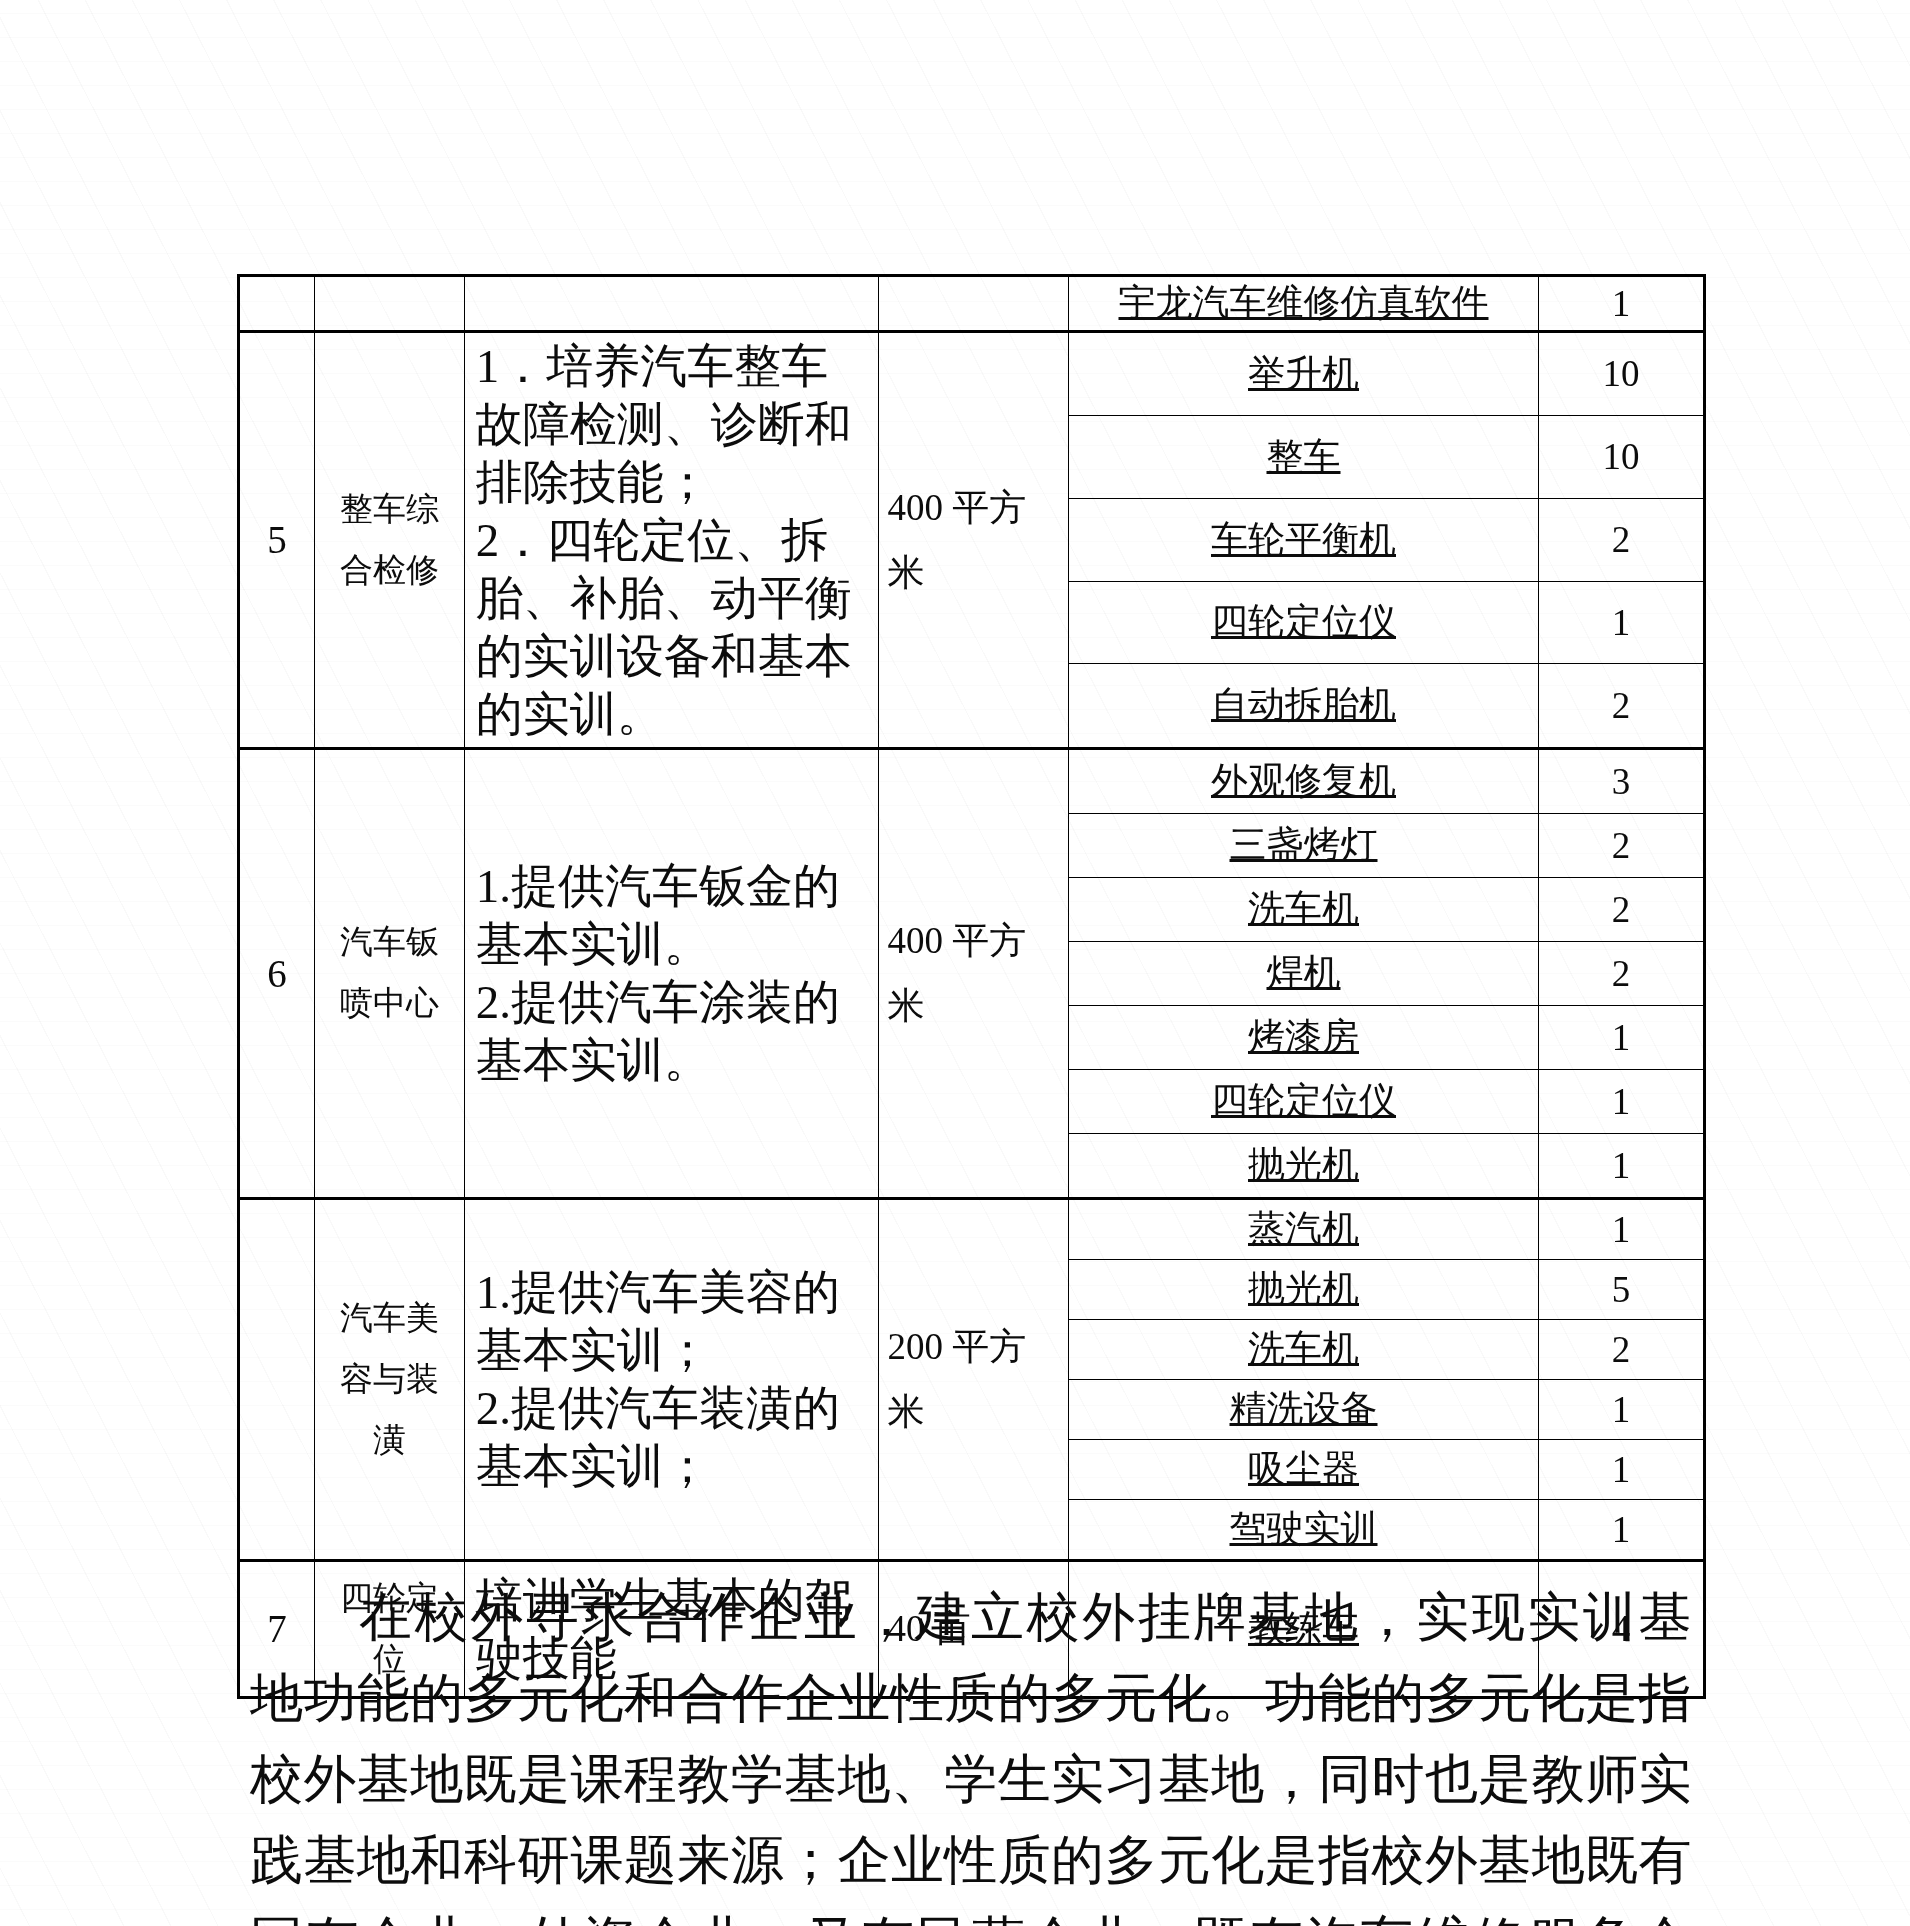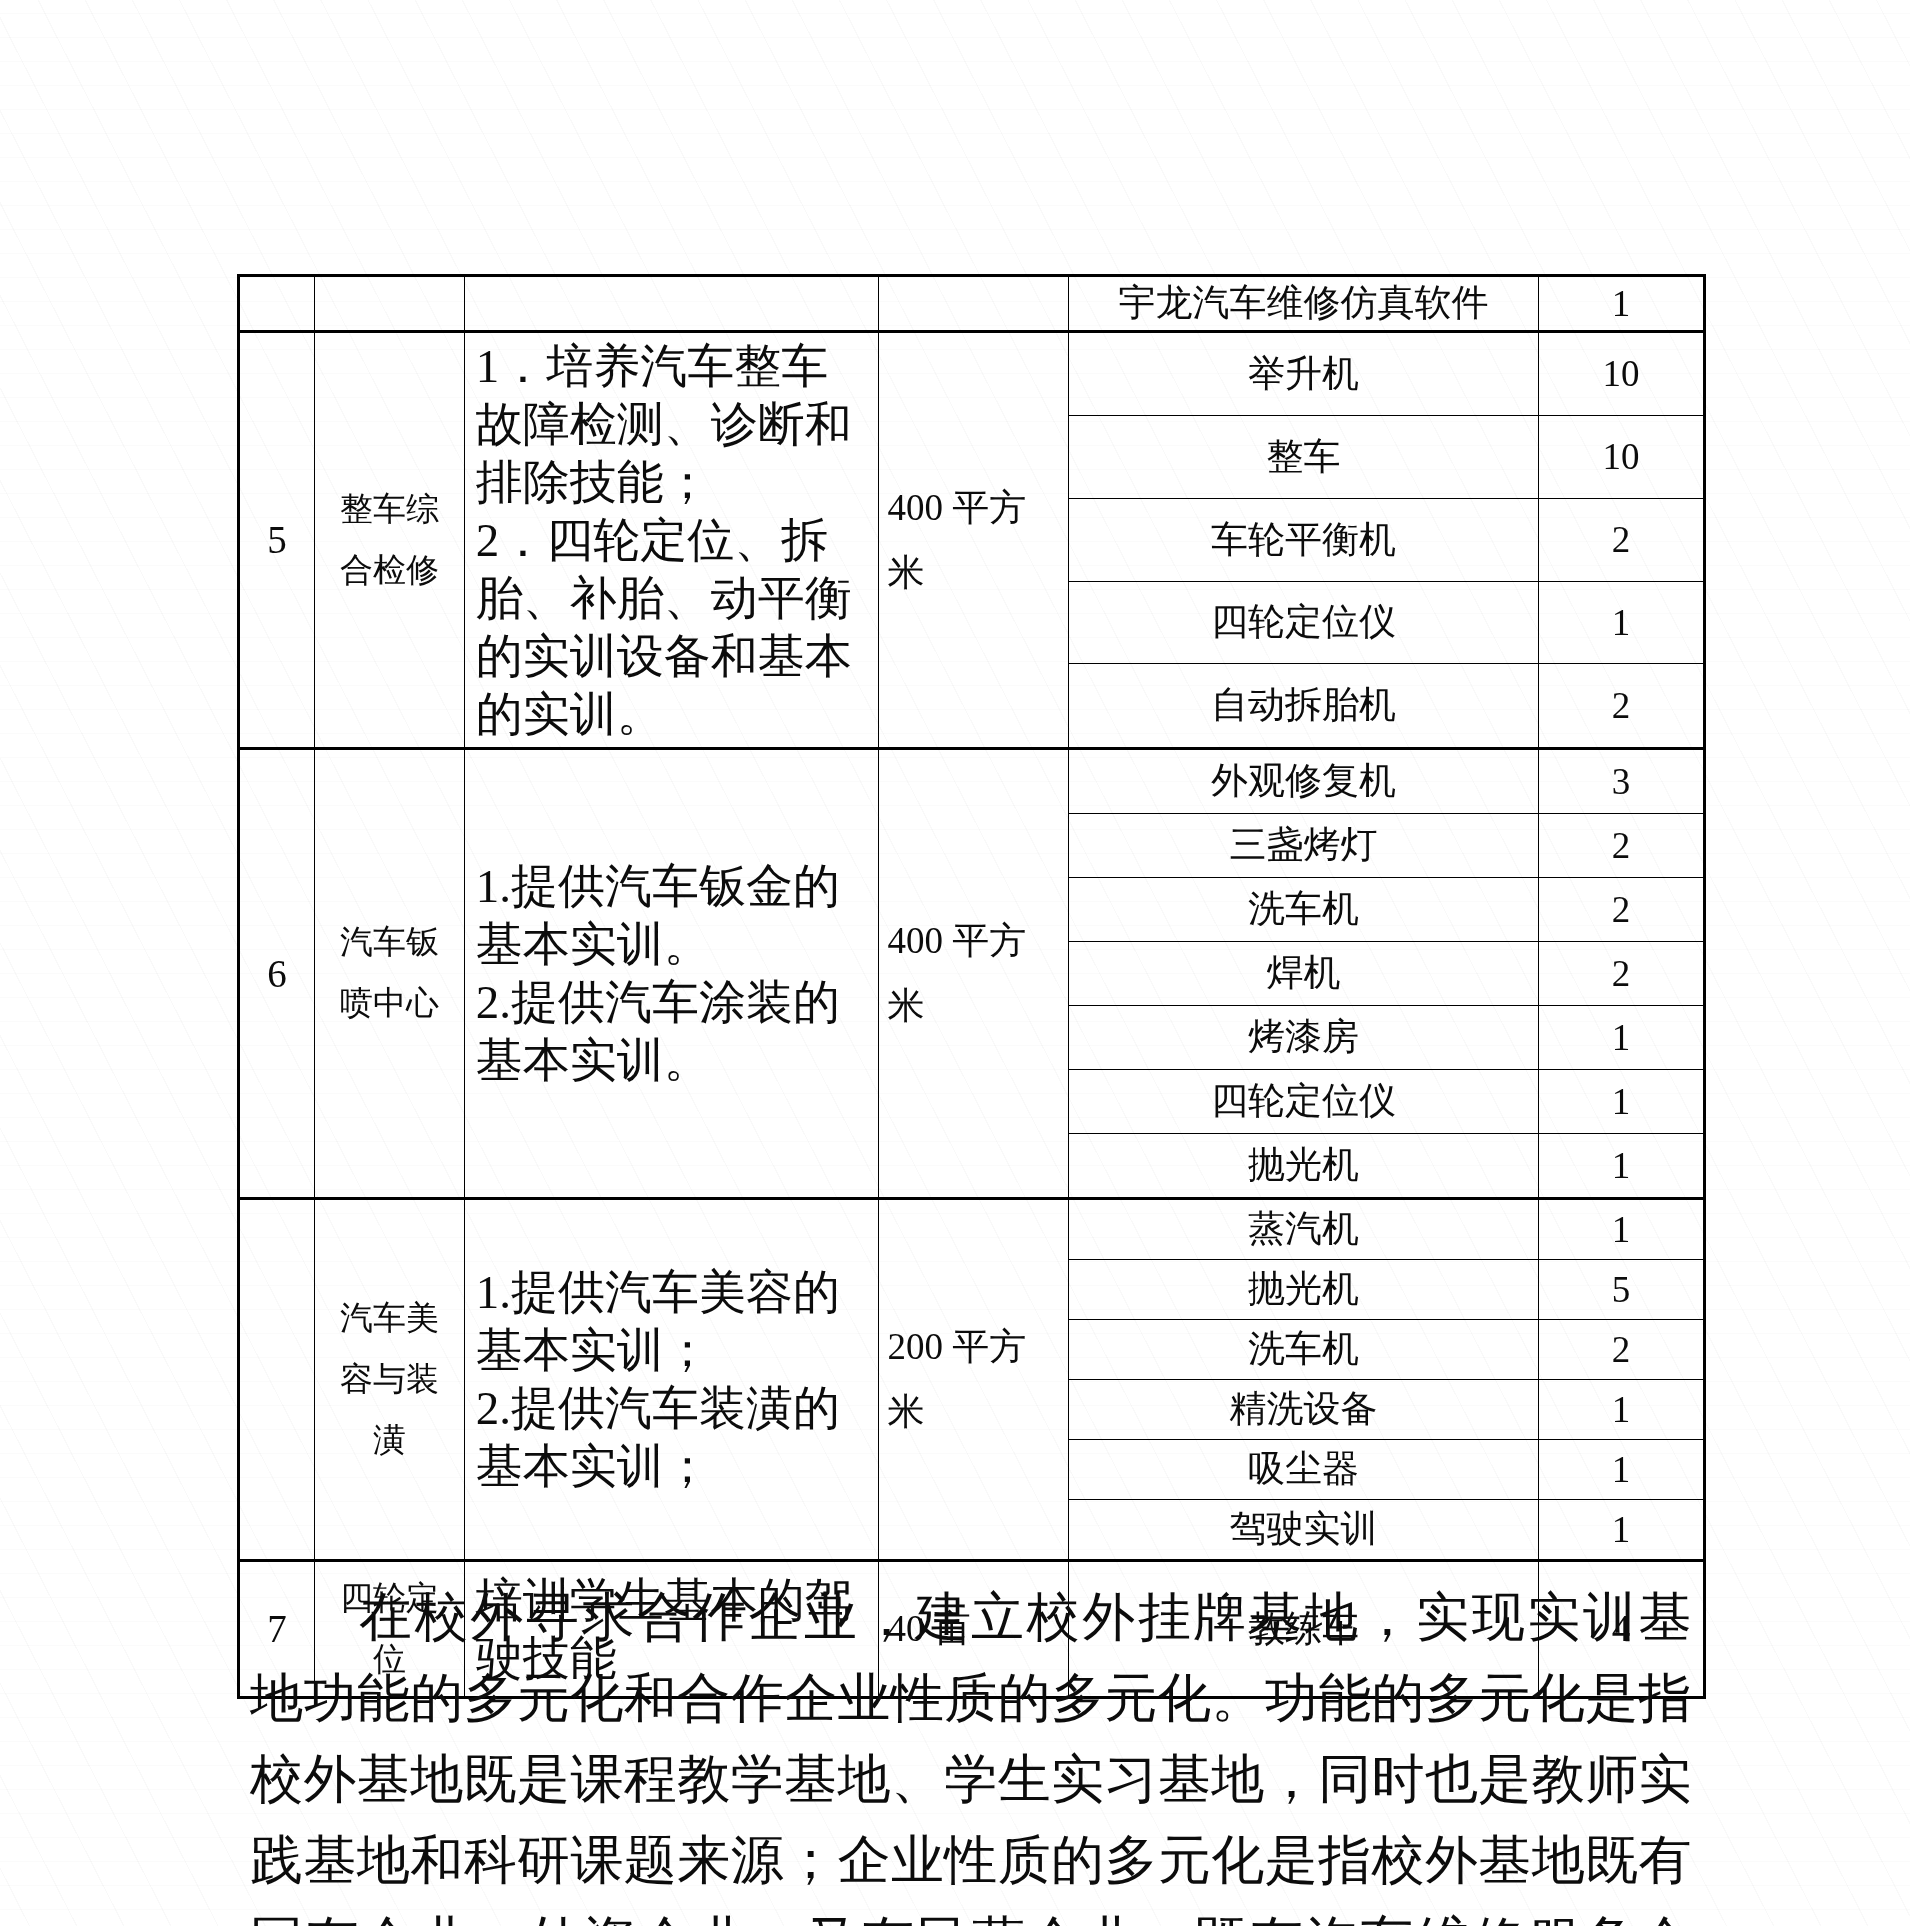--- a/index.html
+++ b/index.html
@@ -30,21 +30,21 @@
   tr.block-start td{border-top:3.5px solid #000;}
   tr.blk0 td{height:45px;}
   tr.blk1 td{height:56px;}
   tr.blk2 td{height:61px;}
   tr.blk3 td{height:57px;}
   tr.blk4 td{height:127px;}
   td.seq{text-align:center;font-size:39px;}
   td.name{text-align:center;font-size:33px;line-height:61px;padding:0 14.6px;}
   td.func{text-align:left;font-size:47px;line-height:58px;padding:3.9px 10.8px;white-space:pre-line;}
   td.area{text-align:left;font-size:37px;line-height:65px;padding:0 8.5px;}
-  td.equip{text-align:center;font-size:37px;padding:0 7.7px;}
+  td.equip{text-align:center;font-size:37px;padding:0 7.7px;text-decoration:underline;}
   td.qty{text-align:center;font-size:37px;}
   
   .text-block{position:absolute;left:250px;top:1577px;width:1442px;}
   .heading{
     margin:0 0 20px 99px;
     font-size:58px;font-weight:bold;line-height:81px;
     letter-spacing:1.5px;
   }
   .body-para{
     margin:0;

